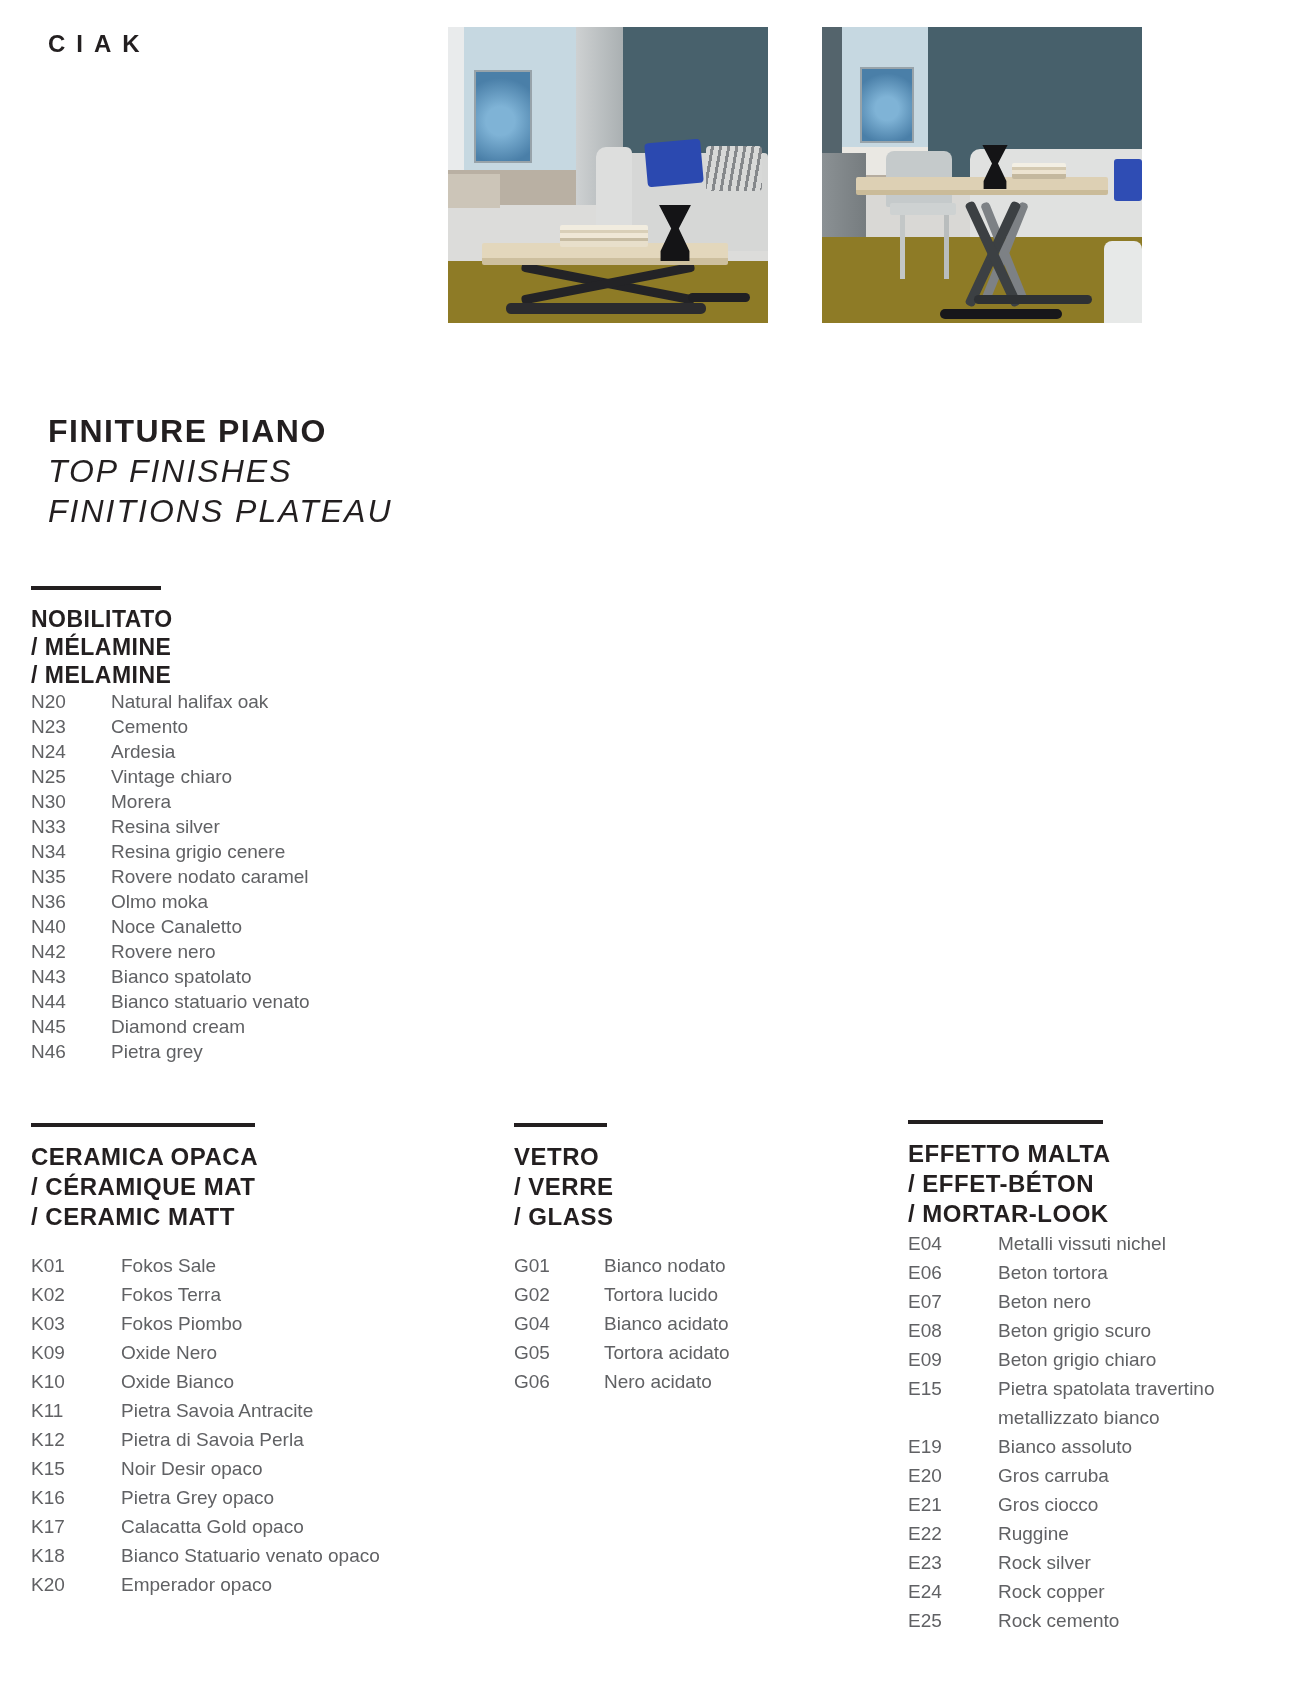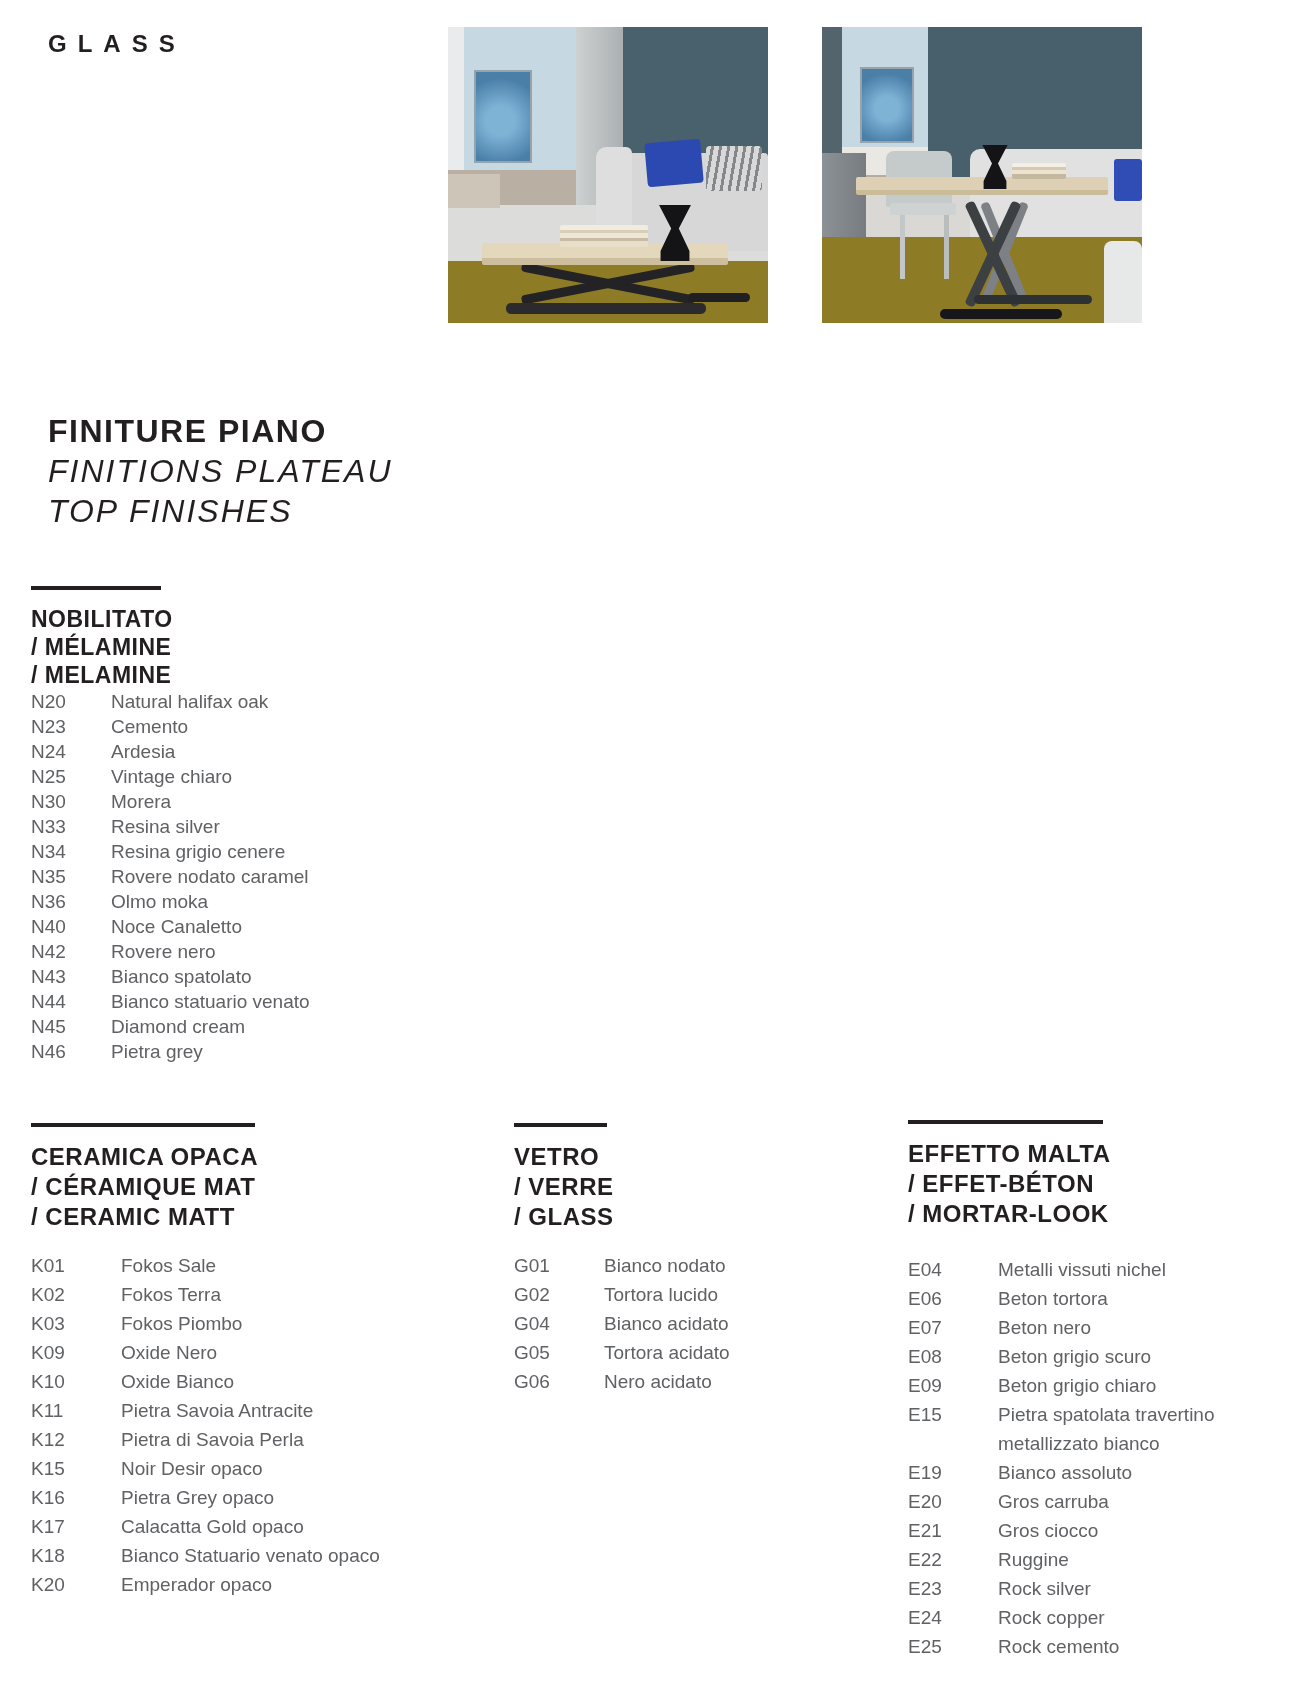--- a/index.html
+++ b/index.html
@@ -93,34 +93,34 @@
   .sec-ceramic .rule{width:224px;}
   .sec-glass .rule{width:93px;}
   .sec-mortar .rule{width:195px;}
 
   .sec-title{margin-top:15px;}
   .sec-title .t-line{font-size:23px;line-height:28px;font-weight:700;letter-spacing:.5px;color:#231f20;}
   .sec-ceramic .t-line,.sec-glass .t-line,.sec-mortar .t-line{font-size:24px;line-height:30px;}
 
   .list{}
   .sec-ceramic .list,.sec-glass .list{margin-top:19px;}
-  .sec-mortar .list{margin-top:26px;}
+  .sec-mortar .list{}
   .row{display:flex;align-items:flex-start;font-size:19px;line-height:25px;color:#606164;}
   .sec-ceramic .row,.sec-glass .row,.sec-mortar .row{line-height:29px;}
   .code{flex:0 0 80px;}
   .sec-ceramic .code,.sec-glass .code,.sec-mortar .code{flex:0 0 90px;}
   .label{flex:1 1 auto;}
   .sec-mortar .label{max-width:268px;}
 </style>
 </head>
 <body>
 
 <div class="page">
 
-  <div class="brand">GLASS</div>
+  <div class="brand">CIAK</div>
 
   <figure class="photo photo-1" style="margin:0;">
     <div class="shp p1-wall-left"></div>
     <div class="shp p1-wall-blue"></div>
     <div class="shp p1-painting"></div>
     <div class="shp p1-band"></div>
     <div class="shp p1-pillar"></div>
     <div class="shp p1-wall-teal"></div>
     <div class="shp p1-floor"></div>
     <div class="shp p1-bench"></div>
@@ -162,22 +162,22 @@
     <div class="shp p2-foot2"></div>
     <div class="shp p2-foot1"></div>
     <div class="shp p2-table-top"></div>
     <div class="shp p2-vase"></div>
     <div class="shp p2-books"></div>
     <div class="shp p2-chair-right"></div>
   </figure>
 
   <div class="main-heading">
     <div class="mh-line">FINITURE PIANO</div>
+    <div class="mh-line it">TOP FINISHES</div>
     <div class="mh-line it">FINITIONS PLATEAU</div>
-    <div class="mh-line it">TOP FINISHES</div>
   </div>
 
   <section class="finish-section sec-melamine">
     <div class="rule"></div>
     <div class="sec-title">
       <div class="t-line">NOBILITATO</div>
       <div class="t-line">/ MÉLAMINE</div>
       <div class="t-line">/ MELAMINE</div>
     </div>
     <div class="list">

